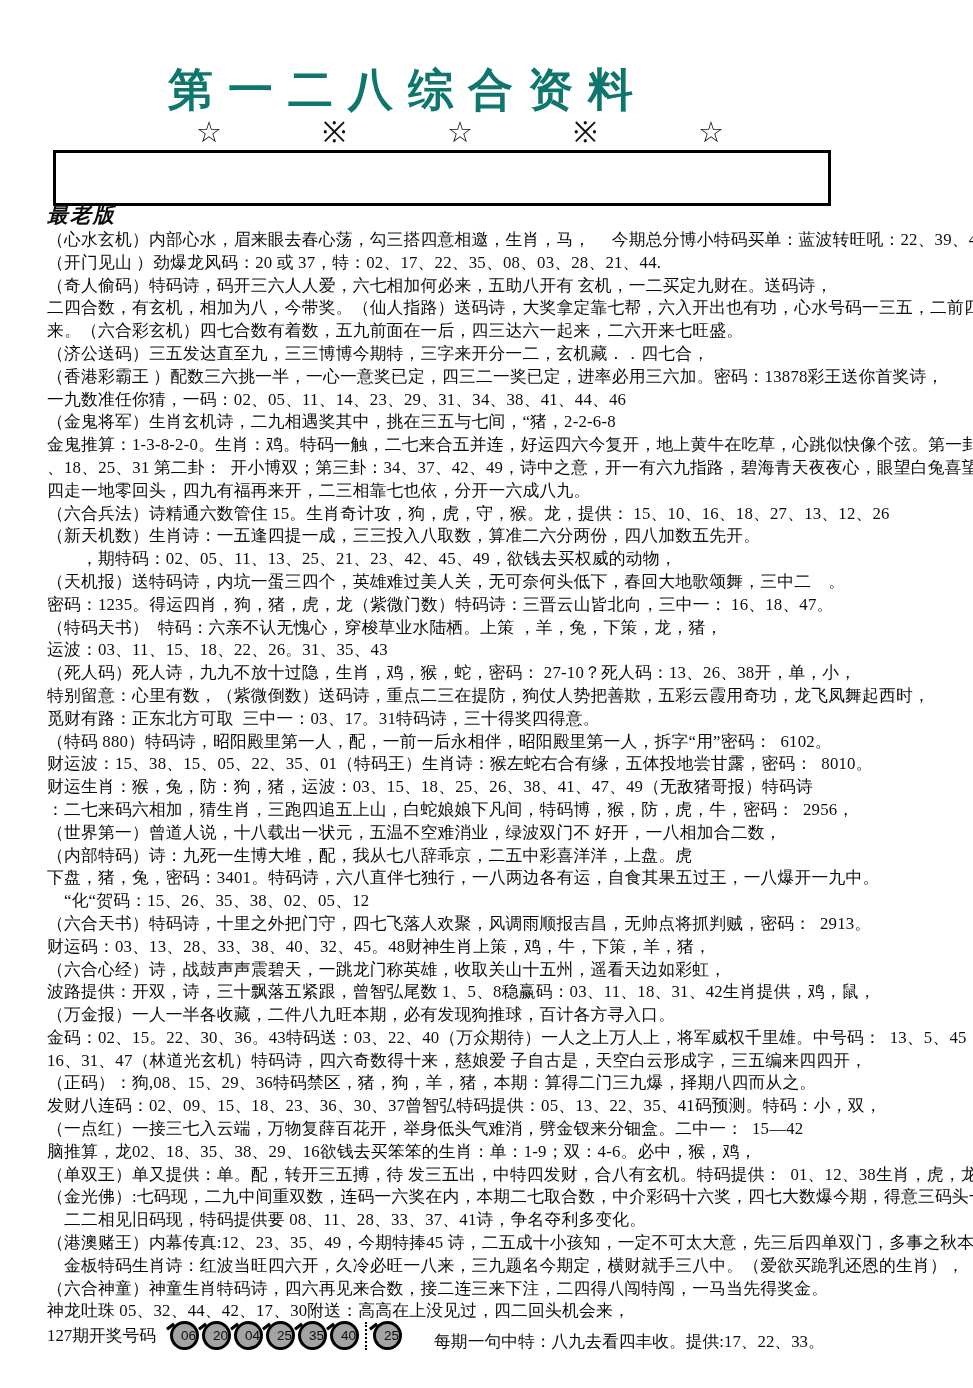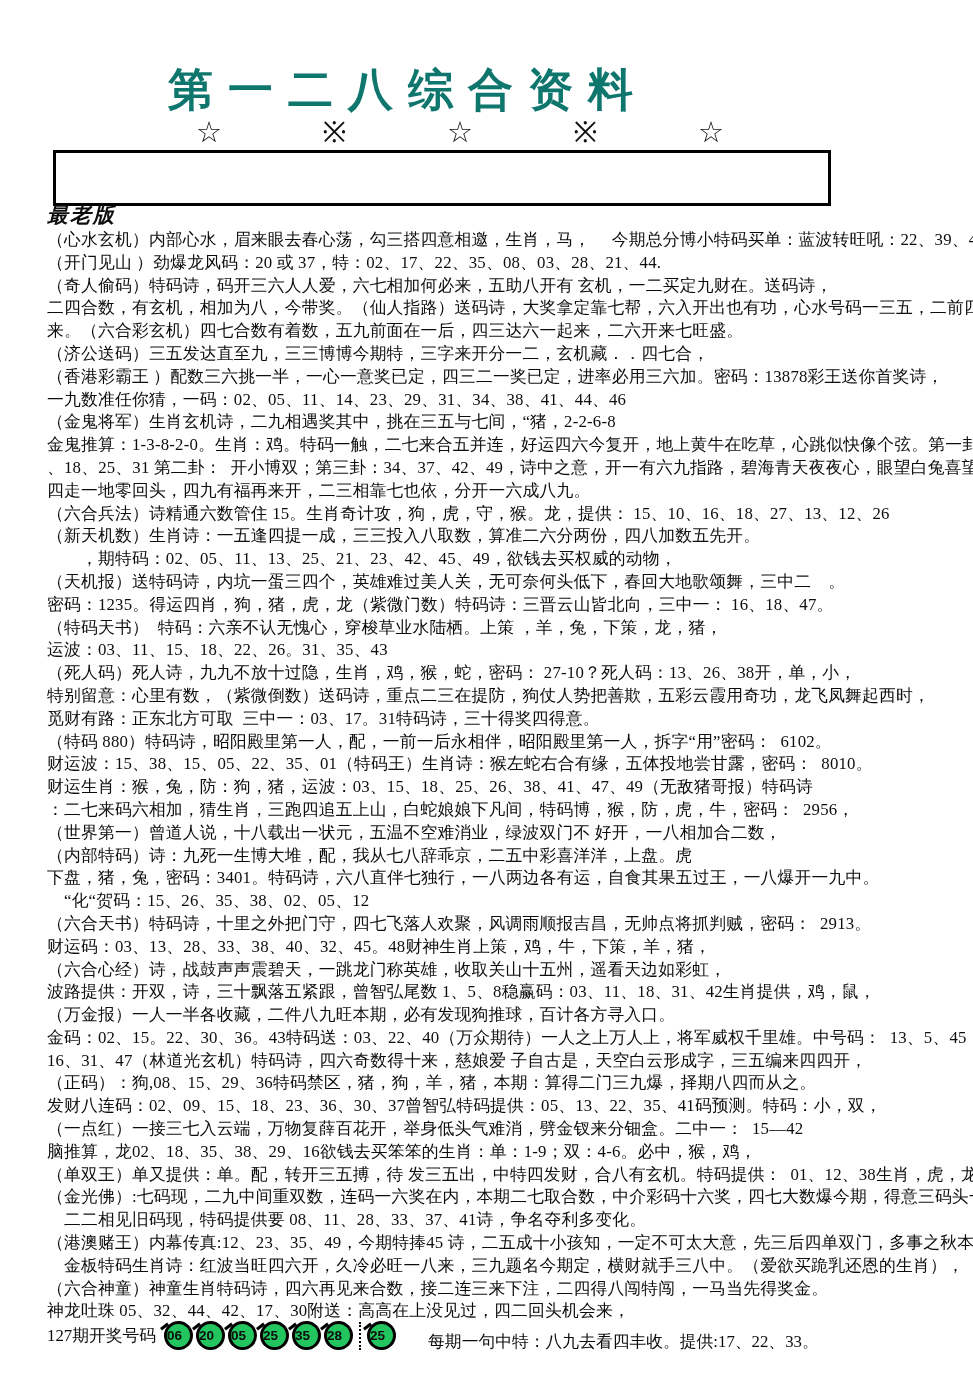--- a/index.html
+++ b/index.html
@@ -37,29 +37,29 @@
     position:absolute;top:229px;left:47px;width:926px;
     font-size:16.8px;line-height:22.8px;
     white-space:pre;letter-spacing:0.2px;
   }
   .tline{height:22.8px;overflow:hidden;}
   .result-row{
     position:absolute;top:1318px;left:47px;width:926px;
     display:flex;align-items:center;
     font-size:16.8px;white-space:pre;
   }
-  .result-prefix{margin-right:8px;}
+  .result-prefix{margin-right:14px;}
   .circles{display:flex;align-items:center;gap:3px;}
   .circled{
     position:relative;
     display:inline-block;width:23px;height:23px;
     border:3px solid #000;border-radius:50%;
-    font-size:13.5px;font-weight:bold;line-height:23px;text-align:left;
+    font-size:13.5px;font-weight:normal;line-height:23px;text-align:right;
     font-family:"Liberation Sans","DejaVu Sans",sans-serif;
-    background:#22c55e;flex:0 0 auto;
+    background:#a3a3a3;flex:0 0 auto;
   }
   .circled::before{
     content:"";position:absolute;left:-7px;top:1px;
     width:9px;height:3px;background:#000;
     transform:rotate(-38deg);
   }
   .special-sep{
     display:inline-block;width:0;height:28px;
     border-left:2px dotted #000;margin:0 3px;flex:0 0 auto;
   }
@@ -81,17 +81,17 @@
   </div>
 
   <div class="notice-box"></div>
 
   <div class="edition-label">最老版</div>
 
   <div class="body-lines"><div class="tline">（心水玄机）内部心水，眉来眼去春心荡，勾三搭四意相邀，生肖，马，　 今期总分博小特码买单：蓝波转旺吼：22、39、43。</div><div class="tline">（开门见山 ）劲爆龙风码：20 或 37，特：02、17、22、35、08、03、28、21、44.</div><div class="tline">（奇人偷码）特码诗，码开三六人人爱，六七相加何必来，五助八开有 玄机，一二买定九财在。送码诗，</div><div class="tline">二四合数，有玄机，相加为八，今带奖。（仙人指路）送码诗，大奖拿定靠七帮，六入开出也有功，心水号码一三五，二前四后九七</div><div class="tline">来。（六合彩玄机）四七合数有着数，五九前面在一后，四三达六一起来，二六开来七旺盛。</div><div class="tline">（济公送码）三五发达直至九，三三博博今期特，三字来开分一二，玄机藏．．四七合，</div><div class="tline">（香港彩霸王 ）配数三六挑一半，一心一意奖已定，四三二一奖已定，进率必用三六加。密码：13878彩王送你首奖诗，</div><div class="tline">一九数准任你猜，一码：02、05、11、14、23、29、31、34、38、41、44、46</div><div class="tline">（金鬼将军）生肖玄机诗，二九相遇奖其中，挑在三五与七间，“猪，2-2-6-8</div><div class="tline">金鬼推算：1-3-8-2-0。生肖：鸡。特码一触，二七来合五并连，好运四六今复开，地上黄牛在吃草，心跳似快像个弦。第一卦：05</div><div class="tline">、18、25、31 第二卦：  开小博双；第三卦：34、37、42、49，诗中之意，开一有六九指路，碧海青天夜夜心，眼望白兔喜望外，</div><div class="tline">四走一地零回头，四九有福再来开，二三相靠七也依，分开一六成八九。</div><div class="tline">（六合兵法）诗精通六数管住 15。生肖奇计攻，狗，虎，守，猴。龙，提供： 15、10、16、18、27、13、12、26</div><div class="tline">（新天机数）生肖诗：一五逢四提一成，三三投入八取数，算准二六分两份，四八加数五先开。</div><div class="tline">　　，期特码：02、05、11、13、25、21、23、42、45、49，欲钱去买权威的动物，</div><div class="tline">（天机报）送特码诗，内坑一蛋三四个，英雄难过美人关，无可奈何头低下，春回大地歌颂舞，三中二　。</div><div class="tline">密码：1235。得运四肖，狗，猪，虎，龙（紫微门数）特码诗：三晋云山皆北向，三中一： 16、18、47。</div><div class="tline">（特码天书）  特码：六亲不认无愧心，穿梭草业水陆栖。上策 ，羊，兔，下策，龙，猪，</div><div class="tline">运波：03、11、15、18、22、26。31、35、43</div><div class="tline">（死人码）死人诗，九九不放十过隐，生肖，鸡，猴，蛇，密码： 27-10？死人码：13、26、38开，单，小，</div><div class="tline">特别留意：心里有数，（紫微倒数）送码诗，重点二三在提防，狗仗人势把善欺，五彩云霞用奇功，龙飞凤舞起西时，</div><div class="tline">觅财有路：正东北方可取  三中一：03、17。31特码诗，三十得奖四得意。</div><div class="tline">（特码 880）特码诗，昭阳殿里第一人，配，一前一后永相伴，昭阳殿里第一人，拆字“用”密码：  6102。</div><div class="tline">财运波：15、38、15、05、22、35、01（特码王）生肖诗：猴左蛇右合有缘，五体投地尝甘露，密码：  8010。</div><div class="tline">财运生肖：猴，兔，防：狗，猪，运波：03、15、18、25、26、38、41、47、49（无敌猪哥报）特码诗</div><div class="tline">：二七来码六相加，猜生肖，三跑四追五上山，白蛇娘娘下凡间，特码博，猴，防，虎，牛，密码：  2956，</div><div class="tline">（世界第一）曾道人说，十八载出一状元，五温不空难消业，绿波双门不 好开，一八相加合二数，</div><div class="tline">（内部特码）诗：九死一生博大堆，配，我从七八辞乖京，二五中彩喜洋洋，上盘。虎</div><div class="tline">下盘，猪，兔，密码：3401。特码诗，六八直伴七独行，一八两边各有运，自食其果五过王，一八爆开一九中。</div><div class="tline">　“化“贺码：15、26、35、38、02、05、12</div><div class="tline">（六合天书）特码诗，十里之外把门守，四七飞落人欢聚，风调雨顺报吉昌，无帅点将抓判贼，密码：  2913。</div><div class="tline">财运码：03、13、28、33、38、40、32、45。48财神生肖上策，鸡，牛，下策，羊，猪，</div><div class="tline">（六合心经）诗，战鼓声声震碧天，一跳龙门称英雄，收取关山十五州，遥看天边如彩虹，</div><div class="tline">波路提供：开双，诗，三十飘落五紧跟，曾智弘尾数 1、5、8稳赢码：03、11、18、31、42生肖提供，鸡，鼠，</div><div class="tline">（万金报）一人一半各收藏，二件八九旺本期，必有发现狗推球，百计各方寻入口。</div><div class="tline">金码：02、15。22、30、36。43特码送：03、22、40（万众期待）一人之上万人上，将军威权千里雄。中号码：  13、5、45</div><div class="tline">16、31、47（林道光玄机）特码诗，四六奇数得十来，慈娘爱 子自古是，天空白云形成字，三五编来四四开，</div><div class="tline">（正码）：狗,08、15、29、36特码禁区，猪，狗，羊，猪，本期：算得二门三九爆，择期八四而从之。</div><div class="tline">发财八连码：02、09、15、18、23、36、30、37曾智弘特码提供：05、13、22、35、41码预测。特码：小，双，</div><div class="tline">（一点红）一接三七入云端，万物复薛百花开，举身低头气难消，劈金钗来分钿盒。二中一：  15—42</div><div class="tline">脑推算，龙02、18、35、38、29、16欲钱去买笨笨的生肖：单：1-9；双：4-6。必中，猴，鸡，</div><div class="tline">（单双王）单又提供：单。配，转开三五搏，待 发三五出，中特四发财，合八有玄机。特码提供：  01、12、38生肖，虎，龙。</div><div class="tline">（金光佛）:七码现，二九中间重双数，连码一六奖在内，本期二七取合数，中介彩码十六奖，四七大数爆今期，得意三码头一回，</div><div class="tline">　二二相见旧码现，特码提供要 08、11、28、33、37、41诗，争名夺利多变化。</div><div class="tline">（港澳赌王）内幕传真:12、23、35、49，今期特捧45 诗，二五成十小孩知，一定不可太大意，先三后四单双门，多事之秋本份守，</div><div class="tline">　金板特码生肖诗：红波当旺四六开，久冷必旺一八来，三九题名今期定，横财就手三八中。（爱欲买跪乳还恩的生肖），</div><div class="tline">（六合神童）神童生肖特码诗，四六再见来合数，接二连三来下注，二四得八闯特闯，一马当先得奖金。</div><div class="tline">神龙吐珠 05、32、44、42、17、30附送：高高在上没见过，四二回头机会来，</div></div>
 
   <div class="result-row">
     <span class="result-prefix">127期开奖号码</span>
-    <span class="circles"><span class="circled">06</span><span class="circled">20</span><span class="circled">05</span><span class="circled">25</span><span class="circled">35</span><span class="circled">28</span><span class="special-sep"></span><span class="circled">25</span></span>
+    <span class="circles"><span class="circled">06</span><span class="circled">20</span><span class="circled">04</span><span class="circled">25</span><span class="circled">35</span><span class="circled">40</span><span class="special-sep"></span><span class="circled">25</span></span>
     <span class="result-suffix">每期一句中特：八九去看四丰收。提供:17、22、33。</span>
   </div>
 
 </div>
 
 </body></html>

